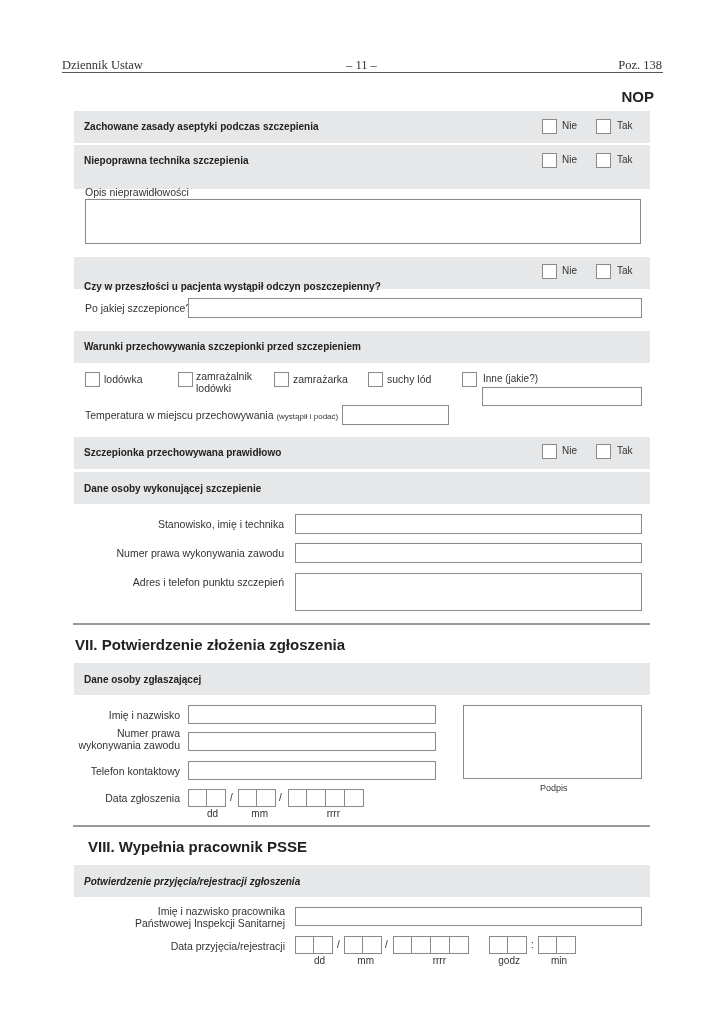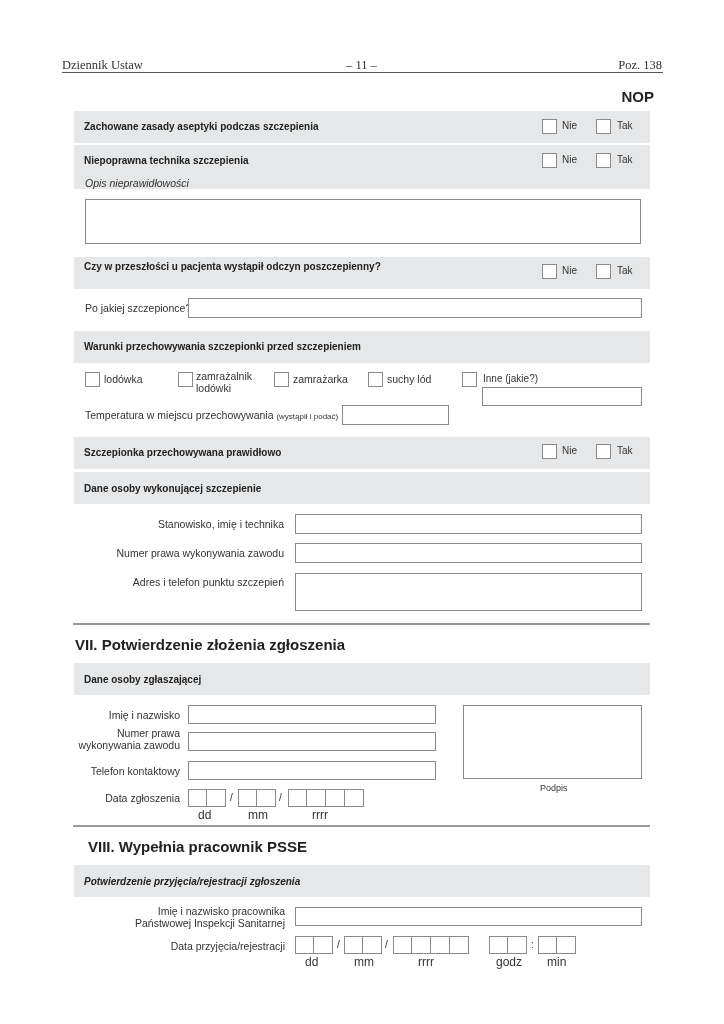--- a/index.html
+++ b/index.html
@@ -16,21 +16,21 @@
   .cb-label { position: absolute; font-size: 10px; color: #333; }
   .field { position: absolute; background: #fff; border: 1px solid #8a8a8a; box-sizing: border-box; }
   .lbl { position: absolute; font-size: 10.5px; color: #333; white-space: nowrap; }
   .lbl.r { text-align: right; }
   .small { font-size: 8px; }
   .sep { left: 73px; width: 577px; height: 2px; background: #9a9a9a; }
   .sec-title { font-size: 15px; font-weight: bold; color: #222; white-space: nowrap; }
   .digit-group { position: absolute; display: flex; }
   .digit { width: 19px; height: 18px; border: 1px solid #8a8a8a; border-left: none; box-sizing: border-box; background: #fff; }
   .digit:first-child { border-left: 1px solid #8a8a8a; }
-  .sub { position: absolute; font-size: 12px; color: #333; text-align: left; }
+  .sub { position: absolute; font-size: 10px; color: #333; text-align: right; }
   .slash { position: absolute; font-size: 10px; color: #333; }
 </style>
 </head>
 <body>
 
 <div class="abs hdr" style="left:62px;">Dziennik Ustaw</div>
 <div class="abs hdr" style="left:346px;">– 11 –</div>
 <div class="abs hdr" style="right:62px;">Poz. 138</div>
 <div class="abs hdr-line"></div>
 
@@ -45,25 +45,25 @@
 </div>
 
 <div class="abs bar" style="top:145px;height:44px;">
   <span class="bar-label" style="top:10px;">Niepoprawna technika szczepienia</span>
   <span class="cb" style="left:468px;top:8px;"></span>
   <span class="cb-label" style="left:488px;top:9px;">Nie</span>
   <span class="cb" style="left:522px;top:8px;"></span>
   <span class="cb-label" style="left:543px;top:9px;">Tak</span>
 </div>
 
-<div class="lbl" style="left:85px;top:177px;font-style:italic;">Opis nieprawidłowości</div>
+<div class="lbl" style="left:85px;top:186px;">Opis nieprawidłowości</div>
 <div class="field" style="left:85px;top:199px;width:556px;height:45px;"></div>
 
 <div class="abs bar" style="top:257px;height:32px;">
-  <span class="bar-label" style="top:4px;">Czy w przeszłości u pacjenta wystąpił odczyn poszczepienny?</span>
+  <span class="bar-label" style="top:24px;">Czy w przeszłości u pacjenta wystąpił odczyn poszczepienny?</span>
   <span class="cb" style="left:468px;top:7px;"></span>
   <span class="cb-label" style="left:488px;top:8px;">Nie</span>
   <span class="cb" style="left:522px;top:7px;"></span>
   <span class="cb-label" style="left:543px;top:8px;">Tak</span>
 </div>
 
 <div class="lbl" style="left:85px;top:302px;">Po jakiej szczepionce?</div>
 <div class="field" style="left:188px;top:298px;width:454px;height:20px;"></div>
 
 <div class="abs bar" style="top:331px;height:32px;">

